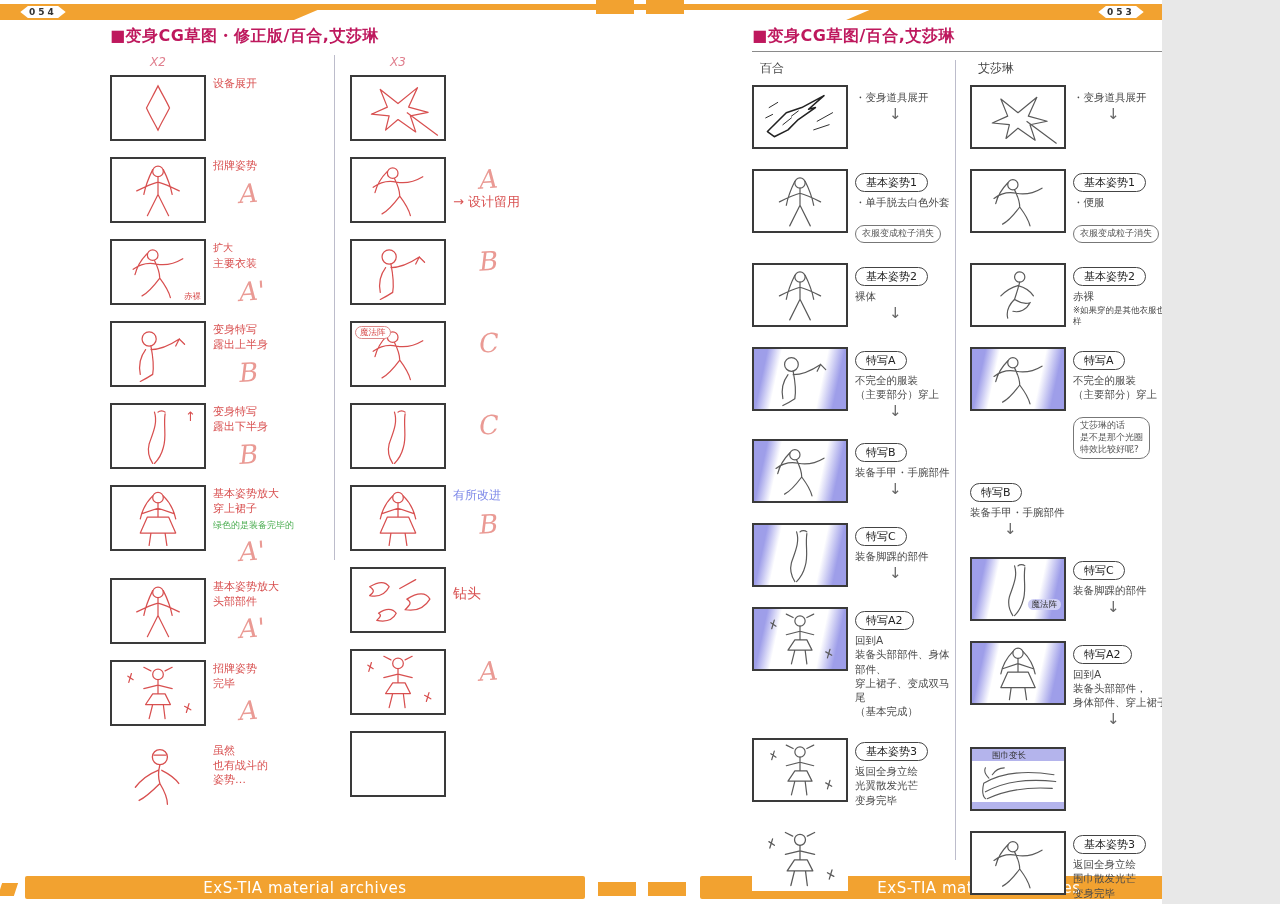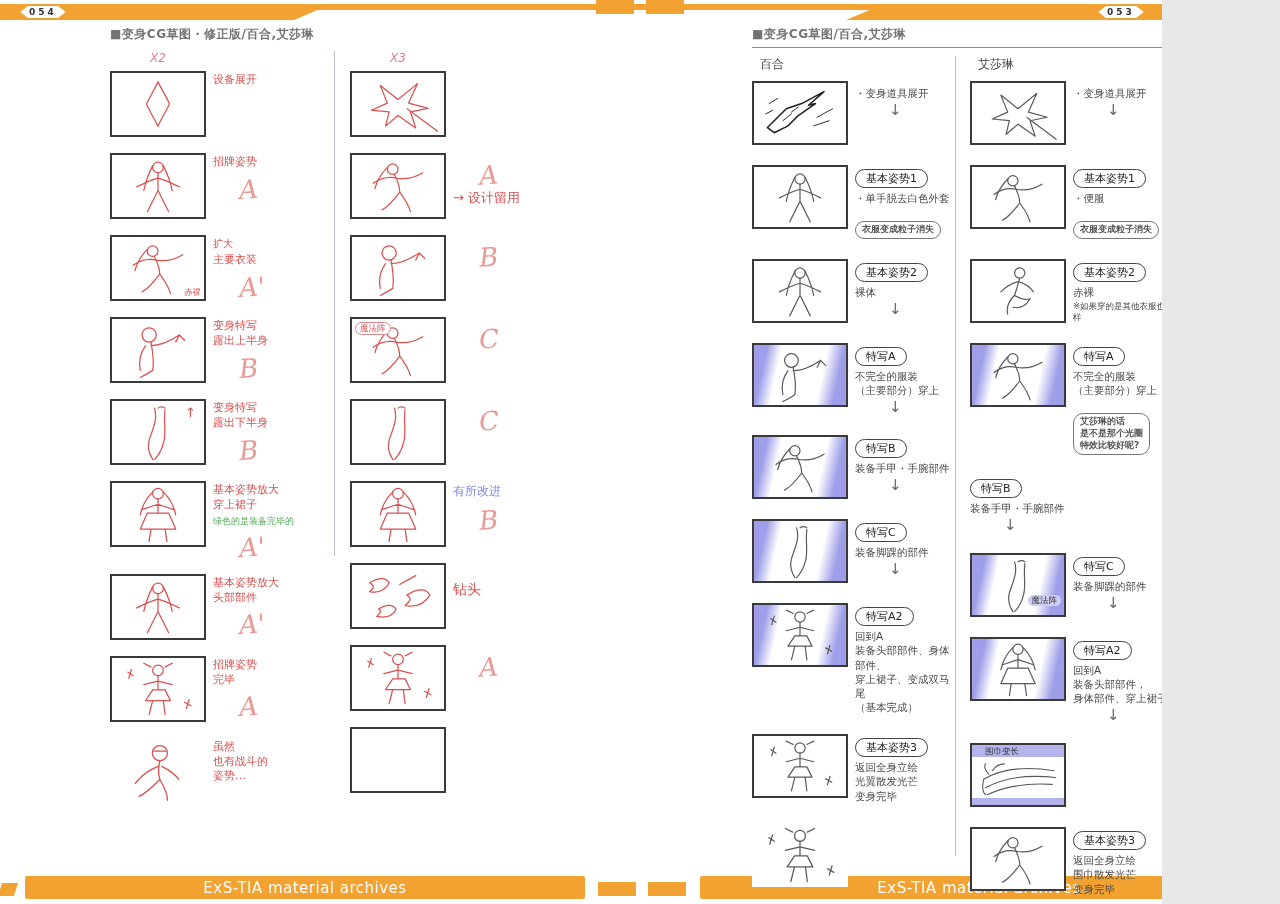--- a/index.html
+++ b/index.html
@@ -22,21 +22,21 @@
   .corner-l{left:0;transform:skewX(-18deg);} .corner-r{right:0;transform:skewX(18deg);}
   .foot{position:absolute;bottom:5px;height:23px;background:#F2A230;border-radius:2px;
         display:flex;align-items:center;justify-content:center;
         color:#fff;font-size:15px;letter-spacing:.5px;}
   .foot-left{left:25px;width:560px;} .foot-right{left:700px;width:558px;}
 
   
   .page{position:absolute;top:26px;}
   .page-left{left:110px;width:480px;}
   .page-right{left:752px;width:452px;}
-  .ptitle{font-size:12px;font-weight:bold;color:#737373;letter-spacing:.5px;}
+  .ptitle{font-size:16px;font-weight:bold;color:#be185d;letter-spacing:.5px;}
   .ptitle.underlined{border-bottom:1px solid #8a8a8a;padding-bottom:4px;}
   .cols{position:relative;margin-top:8px;}
   .vline{position:absolute;width:1px;background:#bcbccb;top:0;}
   .vl-l{left:224px;height:505px;}
   .vl-r{left:203px;height:800px;}
   .colA{position:absolute;left:0;top:0;}
   .colB{position:absolute;top:0;}
   .page-left .colA{width:216px;} .page-left .colB{left:240px;width:236px;}
   .page-right .colA{width:206px;} .page-right .colB{left:218px;width:234px;}
   .col-label-pink{width:96px;text-align:center;color:#e0808f;font-size:12px;
@@ -50,41 +50,41 @@
          background:#fff;box-sizing:border-box;overflow:hidden;}
   .page-right .panel{height:64px;}
   .panel.noborder{border:none;}
   .sk{display:block;width:100%;height:100%;}
   .red-ink{color:#d85050;}
   .gray-ink{color:#5a5a5a;}
   .dark-ink{color:#222;}
   .spot{background:linear-gradient(102deg,#9e9ee9 0%,#9e9ee9 13%,#ffffff 27%,#ffffff 71%,#9e9ee9 87%,#9e9ee9 100%);}
   .scarfpan{background:#fff;}
   .scarf-strip{position:absolute;left:0;top:0;width:100%;height:12px;background:#b4b4ec;
-               font-size:8.5px;color:#333;text-align:left;padding-left:13px;line-height:12px;
+               font-size:8.5px;color:#333;text-align:left;padding-left:20px;line-height:12px;
                box-sizing:border-box;}
   .scarfpan::after{content:"";position:absolute;left:0;bottom:0;width:100%;height:7px;background:#b4b4ec;}
 
   .ann{flex:1;padding-top:2px;}
   .note{color:#d85050;font-size:11px;line-height:1.35;white-space:pre-line;}
   .pre-note{color:#d85050;font-size:10px;margin-bottom:2px;}
   .gnote{color:#4cae52;font-size:9px;margin-top:2px;white-space:pre-line;}
   .bnote{color:#7b86e8;font-size:12px;margin-bottom:2px;}
   .grade{color:#ea9a94;font-size:26px;font-style:italic;font-family:"DejaVu Serif",serif;
          margin:4px 0 0 26px;transform:rotate(-4deg);line-height:1;}
   .side-red{color:#d85050;font-size:13px;margin-top:4px;}
   .arrow-right-icon::before{content:"→ ";}
   .big-red{color:#d85050;font-size:14px;margin-top:16px;}
 
   .rnote{color:#4a4a4a;font-size:10.5px;line-height:1.35;white-space:pre-line;margin-top:3px;}
   .subnote{color:#4a4a4a;font-size:8.5px;line-height:1.3;white-space:pre-line;margin-top:2px;}
   .badge{display:inline-block;border:1.5px solid #444;border-radius:18px;
          padding:1px 10px;font-size:11px;color:#222;background:#fff;}
   .bubble{display:inline-block;border:1px solid #777;border-radius:10px;padding:2px 6px;
-          font-size:9px;color:#555;white-space:pre-line;margin-top:16px;line-height:1.3;font-weight:bold;}
+          font-size:9px;color:#555;white-space:pre-line;margin-top:16px;line-height:1.3;}
   .dar{color:#666;font-size:15px;margin:3px 0 0 34px;line-height:1;}
   .dar::after{content:"↓";}
   .uparr{position:absolute;top:4px;right:8px;color:#d85050;font-size:13px;}
   .uparr::after{content:"↑";}
   .inlab{position:absolute;font-size:8.5px;line-height:1;}
   .inlab-br{right:3px;bottom:3px;color:#d85050;}
   .inlab-tl-red{left:3px;top:3px;color:#d85050;border:1px solid #d88;border-radius:8px;padding:1px 4px;background:#fff;}
   .inlab-tl-lav{left:3px;top:3px;color:#333;background:#cfcff5;border-radius:8px;padding:1px 4px;}
   .inlab-br-lav{right:3px;bottom:9px;color:#333;background:#cfcff5;border-radius:8px;padding:1px 4px;}
   .hidden-defs{position:absolute;width:0;height:0;overflow:hidden;}

